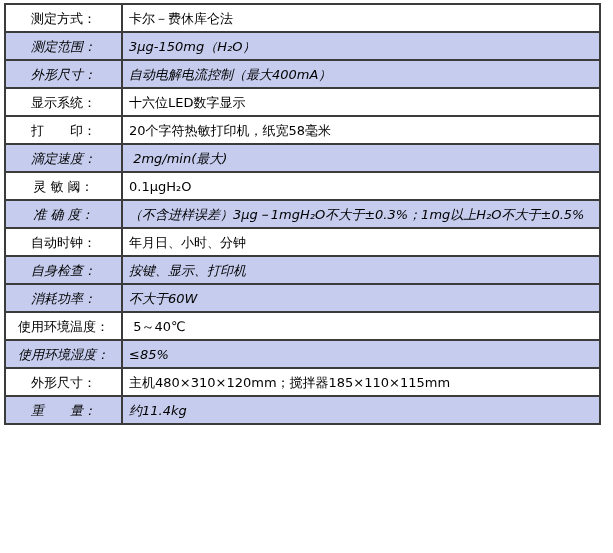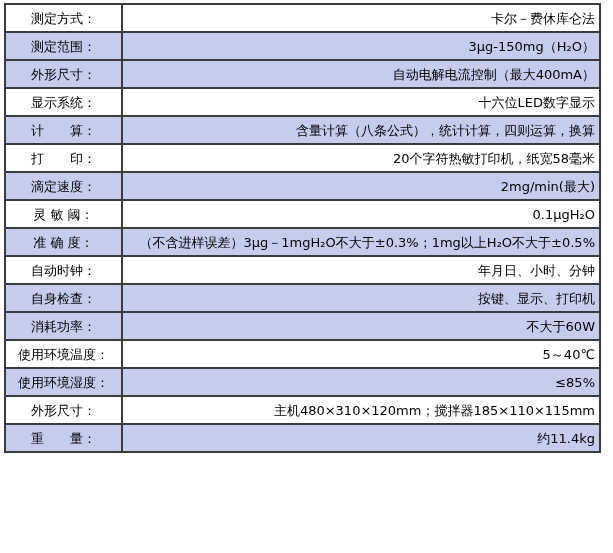--- a/index.html
+++ b/index.html
@@ -32,26 +32,27 @@
     background: var(--row-plain);
     overflow: hidden;
   }
   td.label-cell {
     width: 117px;
     text-align: center;
     white-space: pre;
     padding: 0 10px;
   }
   td.value-cell {
-    text-align: right;
+    text-align: left;
     white-space: pre;
-    padding: 0 4px 0 14px;
+    padding: 0 4px 0 6px;
   }
   tr.alt td {
     background: var(--row-alt);
+    font-style: italic;
   }
 </style>
 </head>
 <body>
 
 <table class="spec-table">
   <tbody id="spec-body">
   <tr>
     <td class="label-cell">测定方式：</td>
     <td class="value-cell">卡尔－费休库仑法</td>
@@ -66,24 +67,20 @@
   <tr class="alt">
     <td class="label-cell">外形尺寸：</td>
     <td class="value-cell">自动电解电流控制（最大400mA）</td>
   </tr>
 
   <tr>
     <td class="label-cell">显示系统：</td>
     <td class="value-cell">十六位LED数字显示</td>
   </tr>
 
-  <tr class="alt">
-    <td class="label-cell">计　　算：</td>
-    <td class="value-cell">含量计算（八条公式），统计计算，四则运算，换算</td>
-  </tr>
 
   <tr>
     <td class="label-cell">打　　印：</td>
     <td class="value-cell">20个字符热敏打印机，纸宽58毫米</td>
   </tr>
 
   <tr class="alt">
     <td class="label-cell">滴定速度：</td>
     <td class="value-cell"> 2mg/min(最大)</td>
   </tr>

